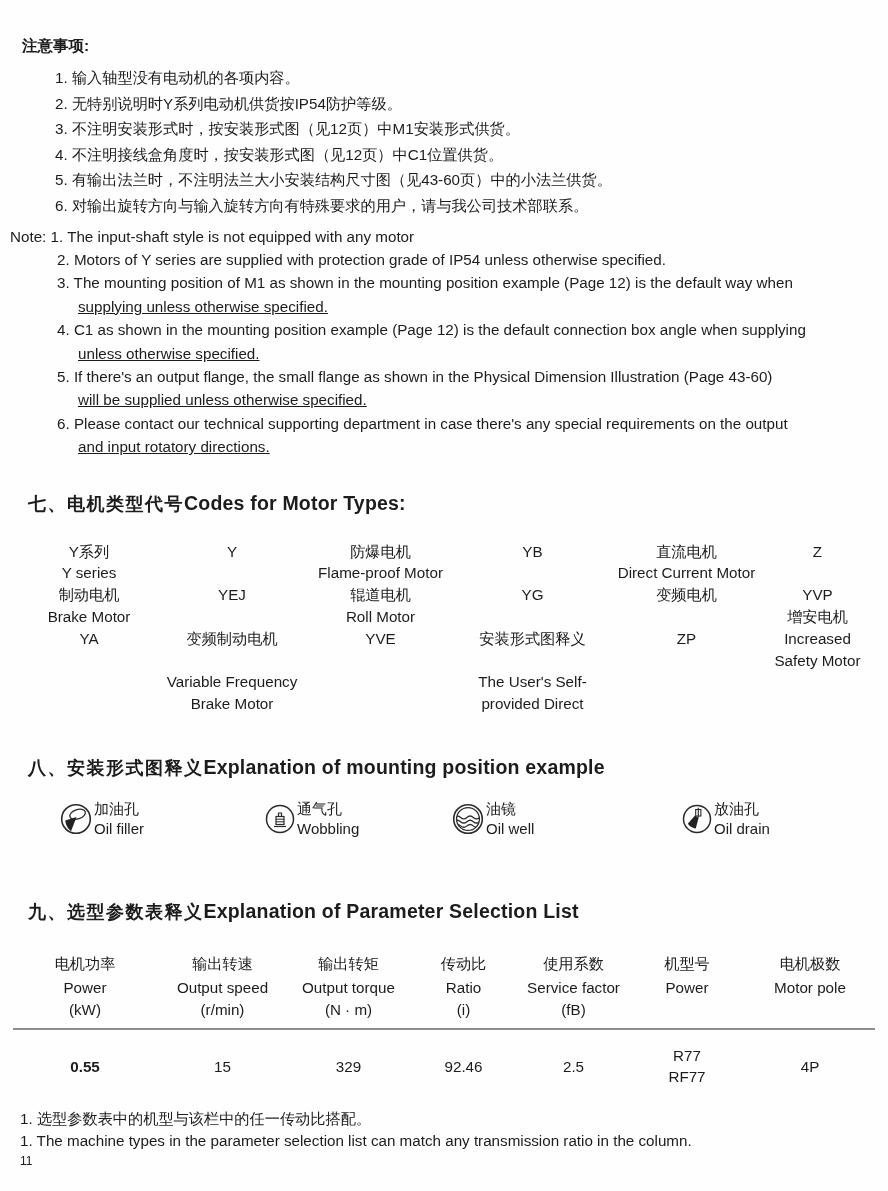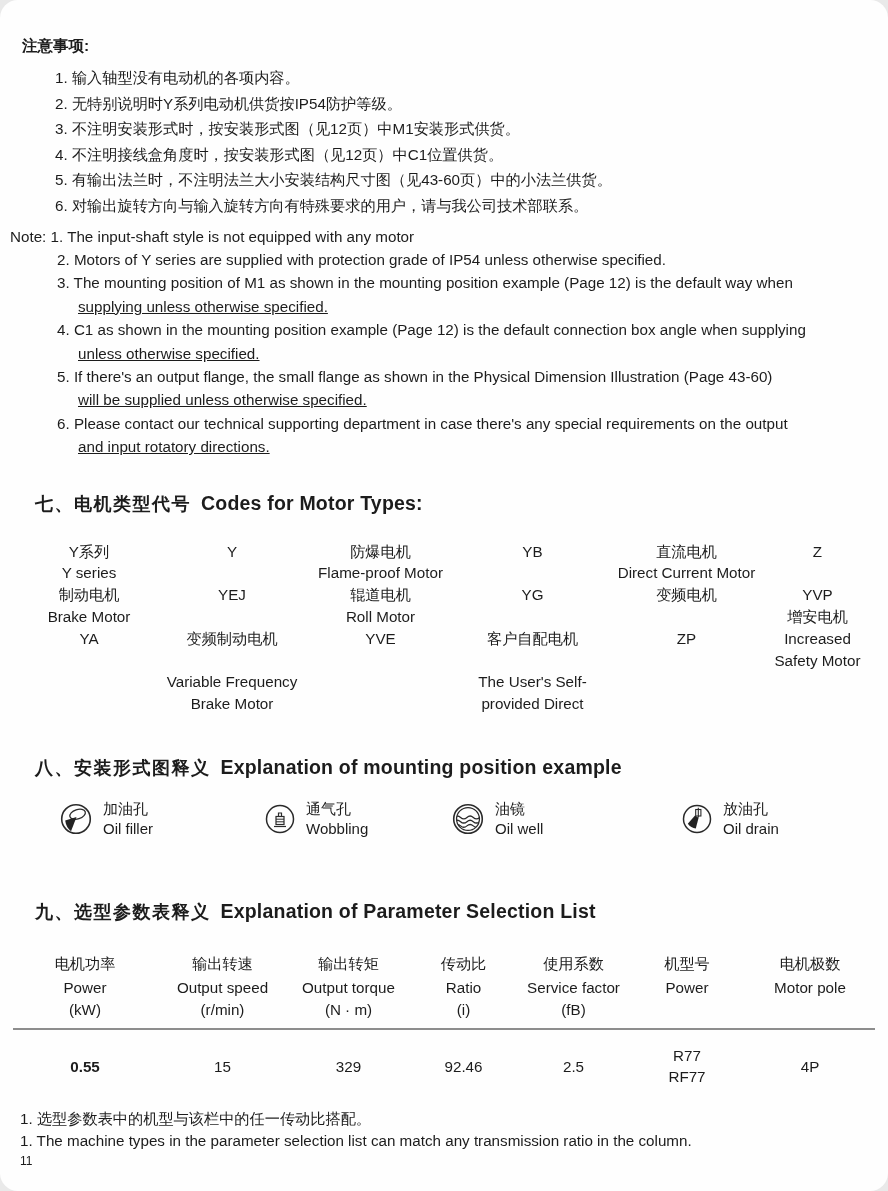--- a/index.html
+++ b/index.html
@@ -1,46 +1,45 @@
 <!DOCTYPE html>
 <html><head>
 <meta charset="utf-8">
 <style>
   html,body{margin:0;padding:0;background:#e9e9e9;}
   .page{
     position:relative;width:888px;height:1191px;margin:0 auto;
     background:#fefefe;color:#1c1c1c;overflow:hidden;
     font-family:"Liberation Sans","DejaVu Sans",sans-serif;
-    border-radius:18px;
   }
   
   .cn-title{margin:36px 0 8px 22px;font-size:15.5px;font-weight:700;}
   .cn-item{margin-left:55px;font-size:15.2px;line-height:25.6px;}
   
   .en-notes{margin:6px 0 0 10px;width:868px;font-size:15.2px;line-height:23.4px;}
   .en-line{padding-left:68px;}
   .note-first{text-indent:-68px;}
   .num{text-indent:-21px;}
   .cont{text-indent:0;text-decoration:underline;}
   
-  .section-heading{margin-left:35px;display:flex;align-items:baseline;gap:10px;font-weight:700;}
+  .section-heading{margin-left:28px;display:flex;align-items:baseline;font-weight:700;}
   .h-cn{font-size:18px;letter-spacing:1.5px;}
   .h-en{font-size:19.5px;letter-spacing:.2px;}
   #heading-7{margin-top:33px;}
   #heading-8{margin-top:41px;}
   #heading-9{margin-top:53px;}
   
   .mt-grid{
     margin:25px 0 0 18px;display:grid;
     grid-template-columns:142px 144px 153px 151px 157px 105px;
     font-size:15.2px;line-height:21.8px;text-align:center;
   }
   
   .icons-row{position:relative;height:48px;margin-top:19px;}
-  .icon-item{position:absolute;top:0;display:flex;align-items:center;gap:9px;}
+  .icon-item{position:absolute;top:0;display:flex;align-items:center;gap:0;}
   .icon-item svg{flex:0 0 auto;}
   .icon-label{font-size:15px;line-height:19.5px;text-align:left;}
   
   .param-table{margin:27px 0 0 13px;width:862px;}
   .pt-header{
     display:grid;grid-template-columns:144px 131px 121px 109px 111px 116px 130px;
     text-align:center;font-size:15.2px;padding-bottom:8px;border-bottom:2.5px solid #8d8d8d;
   }
   .pt-h-cn{line-height:25px;}
   .pt-h-en{line-height:23px;}
@@ -113,21 +112,21 @@
     <div>Brake Motor</div>
     <div></div>
     <div>Roll Motor</div>
     <div></div>
     <div></div>
 
     <div>增安电机</div>
     <div>YA</div>
     <div>变频制动电机</div>
     <div>YVE</div>
-    <div>客户自配电机</div>
+    <div>安装形式图释义</div>
     <div>ZP</div>
 
     <div>Increased Safety Motor</div>
     <div></div>
     <div>Variable Frequency Brake Motor</div>
     <div></div>
     <div>The User's Self-provided Direct</div>
     <div></div>
   </div>
 

